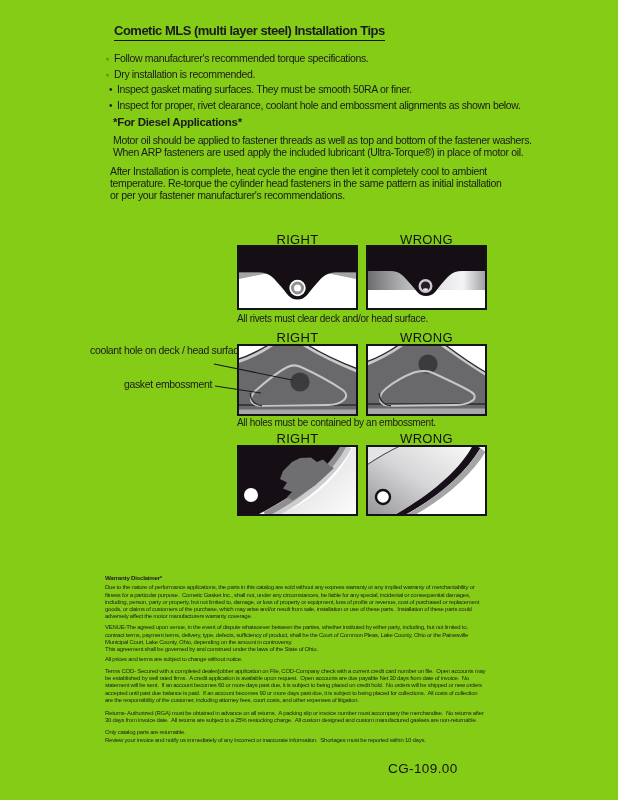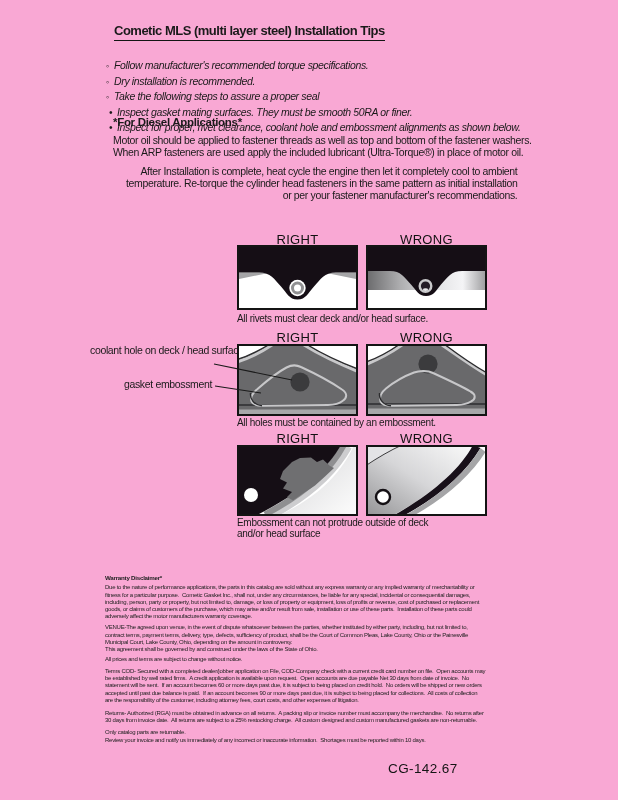--- a/index.html
+++ b/index.html
@@ -1,22 +1,22 @@
 <!DOCTYPE html>
 <html><head>
 <meta charset="utf-8">
 <style>
   html,body{margin:0;padding:0;background:#888;}
-  .page{position:relative;width:618px;height:800px;background:#f9a8d4;margin:0 auto;
+  .page{position:relative;width:618px;height:800px;background:#84cc16;margin:0 auto;
         font-family:"Liberation Sans","DejaVu Sans",sans-serif;color:#1a1a1a;overflow:hidden;}
   .abs{position:absolute;}
   .pre{white-space:pre;}
   .title{left:114px;top:23px;font-size:13px;font-weight:bold;letter-spacing:-0.5px;
          border-bottom:1.5px solid #141414;padding-bottom:2px;white-space:nowrap;}
-  .bullets{left:106px;top:58px;font-size:10.5px;letter-spacing:-0.35px;line-height:14.6px;white-space:nowrap;font-style:italic;}
+  .bullets{left:106px;top:51px;font-size:10.5px;letter-spacing:-0.35px;line-height:14.6px;white-space:nowrap;}
   .bullet .mk{display:inline-block;width:8px;font-size:9px;}
   .bullet.sub{margin-left:3px;}
   .bullet.sub .mk{font-size:10px;}
   .diesel-h{left:113px;top:116px;font-size:11.5px;font-weight:bold;letter-spacing:-0.3px;white-space:nowrap;}
   .body-txt{font-size:10.5px;letter-spacing:-0.35px;line-height:12.1px;}
   .dw-label{width:121px;text-align:center;font-size:13px;letter-spacing:0.3px;color:#111;}
   .caption{font-size:10px;letter-spacing:-0.3px;line-height:11.2px;white-space:pre;}
   .side-label{left:90px;width:122px;text-align:right;font-size:10.5px;letter-spacing:-0.35px;line-height:11.5px;white-space:nowrap;}
   .dbox{position:absolute;}
   .warranty{left:105px;top:574px;font-size:6px;line-height:7.3px;letter-spacing:-0.25px;color:#222;}
@@ -30,29 +30,28 @@
 </head>
 <body>
 
 <div class="page">
 
   <div class="abs title">Cometic MLS (multi layer steel) Installation Tips</div>
 
   <div class="abs bullets">
     <div class="bullet"><span class="mk">◦</span><span>Follow manufacturer's recommended torque specifications.</span></div>
     <div class="bullet"><span class="mk">◦</span><span>Dry installation is recommended.</span></div>
-    <div class="bullet"><span class="mk">◦</span><span>Take the following steps to assure a proper seal</span></div>
     <div class="bullet sub"><span class="mk">•</span><span>Inspect gasket mating surfaces.  They must be smooth 50RA or finer.</span></div>
     <div class="bullet sub"><span class="mk">•</span><span>Inspect for proper, rivet clearance, coolant hole and embossment alignments as shown below.</span></div>
   </div>
 
   <div class="abs diesel-h">*For Diesel Applications*</div>
   <div class="abs body-txt pre" style="left:113px;top:134px;">Motor oil should be applied to fastener threads as well as top and bottom of the fastener washers.
 When ARP fasteners are used apply the included lubricant (Ultra-Torque®) in place of motor oil.</div>
-  <div class="abs body-txt pre" style="left:126px;top:165px;text-align:right;">After Installation is complete, heat cycle the engine then let it completely cool to ambient
+  <div class="abs body-txt pre" style="left:110px;top:165px;">After Installation is complete, heat cycle the engine then let it completely cool to ambient
 temperature. Re-torque the cylinder head fasteners in the same pattern as initial installation
 or per your fastener manufacturer's recommendations.</div>
 
   <div class="abs dw-label" style="left:237px;top:232px;">RIGHT</div>
   <div class="abs dw-label" style="left:366px;top:232px;">WRONG</div>
 
   <svg class="dbox" style="left:237px;top:245px;" width="121" height="65" viewBox="0 0 121 65">
     <rect width="121" height="65" fill="#ffffff"></rect>
     <path d="M2,27.5 L34,27.5 L2,34 Z" fill="#a5a5a7"></path>
     <path d="M119,27.5 L87,27.5 L119,34 Z" fill="#a5a5a7"></path>
@@ -160,22 +159,20 @@
     <rect width="121" height="71" fill="#ffffff"></rect>
     <path d="M0,0 H36 C24,5.5 12,12.5 0,20.5 Z" fill="#e4e4e6"></path>
     <path d="M36,0 H107 C94,24.5 66,49 27,70.5 L20,71 H0 V20.5 C12,12.5 24,5.5 36,0 Z" fill="url(#w3g)"></path>
     <path d="M0,20.5 C12,12.5 24,5.5 36,0" stroke="#3a3a3c" stroke-width="1" fill="none"></path>
     <path d="M107,0 L114.5,3 C100,27.5 74,51 38,70.5 L27,70.8 C66,49 94,24.5 107,0 Z" fill="#181019"></path>
     <path d="M114.5,3 L119.5,7 C105,30 80,52.5 48,70.5 L38,70.8 C74,51 100,27.5 114.5,3 Z" fill="#a5a5a7"></path>
     <circle cx="17" cy="52" r="7" fill="#ffffff" stroke="#141014" stroke-width="2.4"></circle>
     <rect x="1" y="1" width="119" height="69" fill="none" stroke="#141414" stroke-width="2"></rect>
   </svg>
 
-  <div class="abs caption" style="left:237px;top:517px;">Embossment can not protrude outside of deck
-and/or head surface</div>
 
   <div class="abs warranty">
     <p class="wh">Warranty Disclaimer*</p>
     <p class="m3">Due to the nature of performance applications, the parts in this catalog are sold without any express warranty or any implied warranty of merchantability or
 fitness for a particular purpose.  Cometic Gasket Inc., shall not, under any circumstances, be liable for any special, incidental or consequential damages,
 including, person, party or property, but not limited to, damage, or loss of property or equipment, loss of profits or revenue, cost of purchased or replacement
 goods, or claims of customers of the purchase, which may arise and/or result from sale, installation or use of these parts.  Installation of these parts could
 adversely affect the motor manufacturers warranty coverage.</p>
     <p class="m35">VENUE-The agreed upon venue, in the event of dispute whatsoever between the parties, whether instituted by either party, including, but not limited to,
 contract terms, payment terms, delivery, type, defects, sufficiency of product, shall be the Court of Common Pleas, Lake County, Ohio or the Painesville
@@ -186,15 +183,15 @@
 be established by well rated firms.  A credit application is available upon request.  Open accounts are due payable Net 30 days from date of invoice.  No
 statement will be sent.  If an account becomes 60 or more days past due, it is subject to being placed on credit hold.  No orders will be shipped or new orders
 accepted until past due balance is paid.  If an account becomes 90 or more days past due, it is subject to being placed for collections.  All costs of collection
 are the responsibility of the customer, including attorney fees, court costs, and other expenses of litigation.</p>
     <p class="m55">Returns- Authorized (RGA) must be obtained in advance on all returns.  A packing slip or invoice number must accompany the merchandise.  No returns after
 30 days from invoice date.  All returns are subject to a 25% restocking charge.  All custom designed and custom manufactured gaskets are non-returnable.</p>
     <p class="m5">Only catalog parts are returnable.</p>
     <p>Review your invoice and notify us immediately of any incorrect or inaccurate information.  Shortages must be reported within 10 days.</p>
   </div>
 
-  <div class="abs page-code">CG-142.67</div>
+  <div class="abs page-code">CG-109.00</div>
 
 </div>
 
 </body></html>

